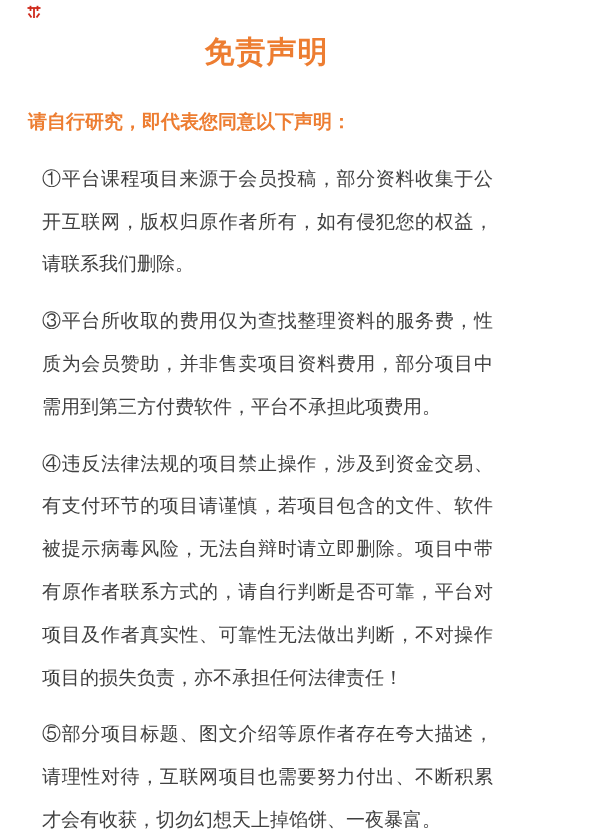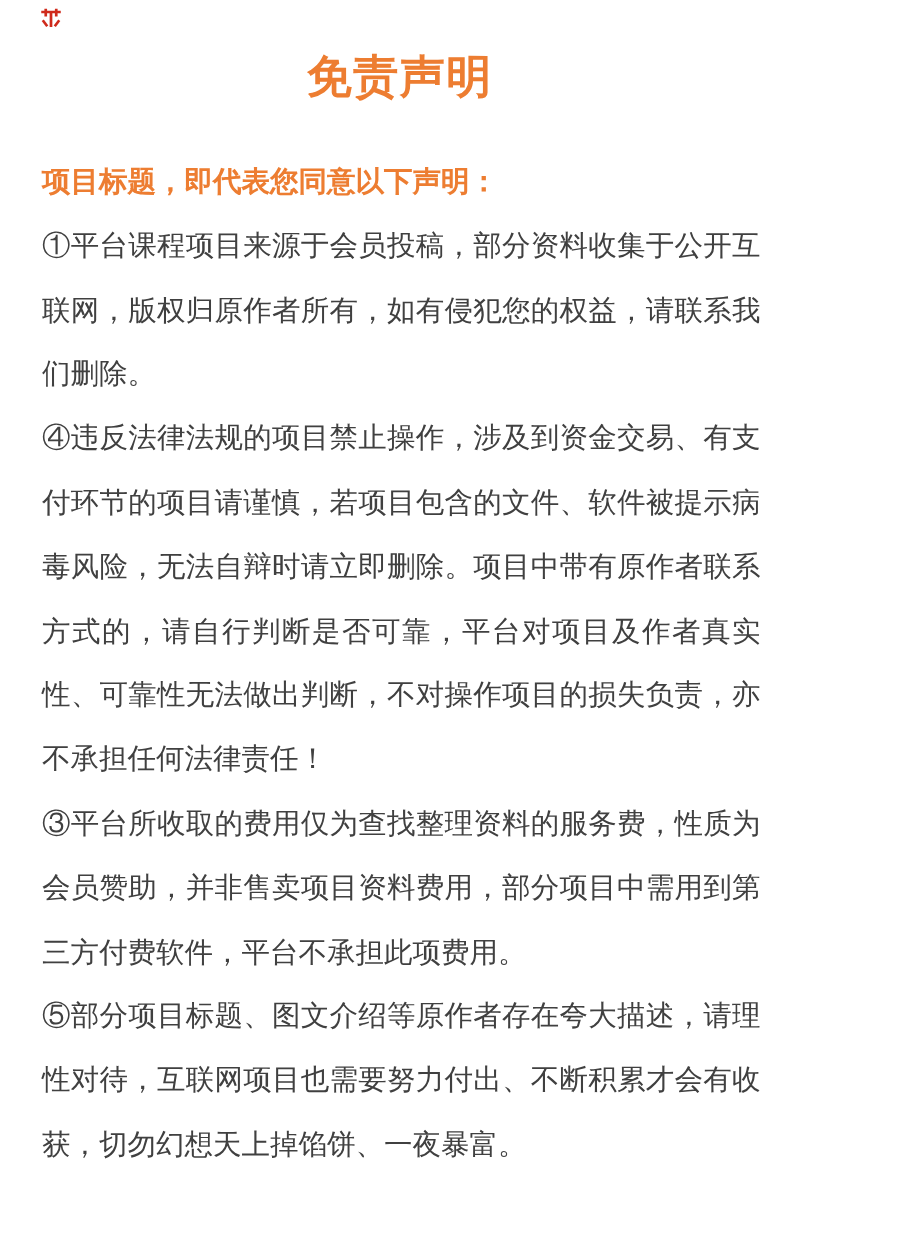--- a/index.html
+++ b/index.html
@@ -35,21 +35,21 @@
     line-height: 42.8px;
     color: #404040;
     text-align: justify;
     text-justify: inter-ideograph;
   }
   .intro {
     margin: 0;
     font-weight: bold;
     color: #ED7D31;
   }
-  .content p.para { margin: 0; }
+  .content p.para { margin: 14px; }
 </style>
 </head>
 <body>
 
 <div class="page">
 
   <span class="red-mark">
     <svg width="16" height="14" viewBox="0 0 16 14" xmlns="http://www.w3.org/2000/svg">
       <g stroke="#CF2A1B" stroke-width="1.8" fill="none">
         <path d="M1.5 3 L14.5 3"></path>
@@ -58,21 +58,21 @@
         <path d="M8 3 L8 13"></path>
         <path d="M2.5 8.5 L5.5 12.5"></path>
         <path d="M13.5 8.5 L10.5 12.5"></path>
       </g>
     </svg>
   </span>
 
   <h1 class="doc-title">免责声明</h1>
 
   <div class="content">
-    <p class="intro">项目标题，即代表您同意以下声明：</p>
+    <p class="intro">请自行研究，即代表您同意以下声明：</p>
     <p class="para">①平台课程项目来源于会员投稿，部分资料收集于公开互联网，版权归原作者所有，如有侵犯您的权益，请联系我们删除。</p>
+    <p class="para">③平台所收取的费用仅为查找整理资料的服务费，性质为会员赞助，并非售卖项目资料费用，部分项目中需用到第三方付费软件，平台不承担此项费用。</p>
     <p class="para">④违反法律法规的项目禁止操作，涉及到资金交易、有支付环节的项目请谨慎，若项目包含的文件、软件被提示病毒风险，无法自辩时请立即删除。项目中带有原作者联系方式的，请自行判断是否可靠，平台对项目及作者真实性、可靠性无法做出判断，不对操作项目的损失负责，亦不承担任何法律责任！</p>
-    <p class="para">③平台所收取的费用仅为查找整理资料的服务费，性质为会员赞助，并非售卖项目资料费用，部分项目中需用到第三方付费软件，平台不承担此项费用。</p>
     <p class="para">⑤部分项目标题、图文介绍等原作者存在夸大描述，请理性对待，互联网项目也需要努力付出、不断积累才会有收获，切勿幻想天上掉馅饼、一夜暴富。</p>
 
   </div>
 
 </div>
 
 </body></html>

